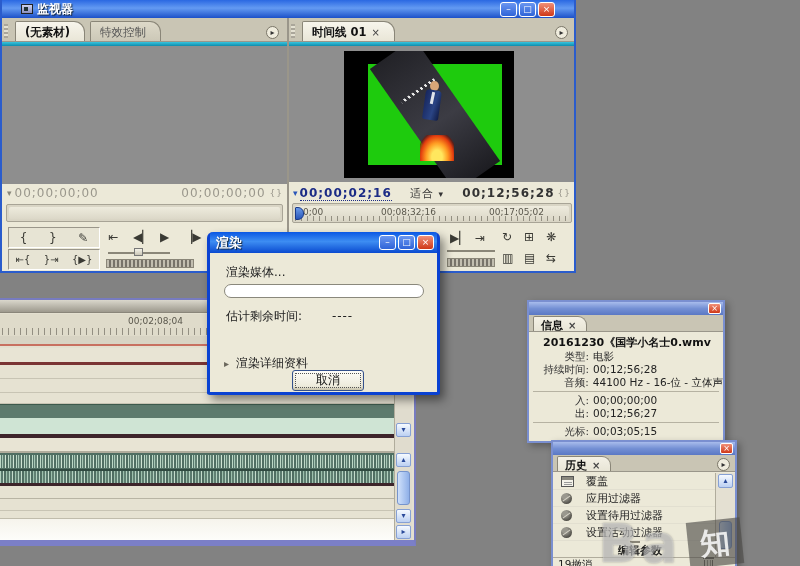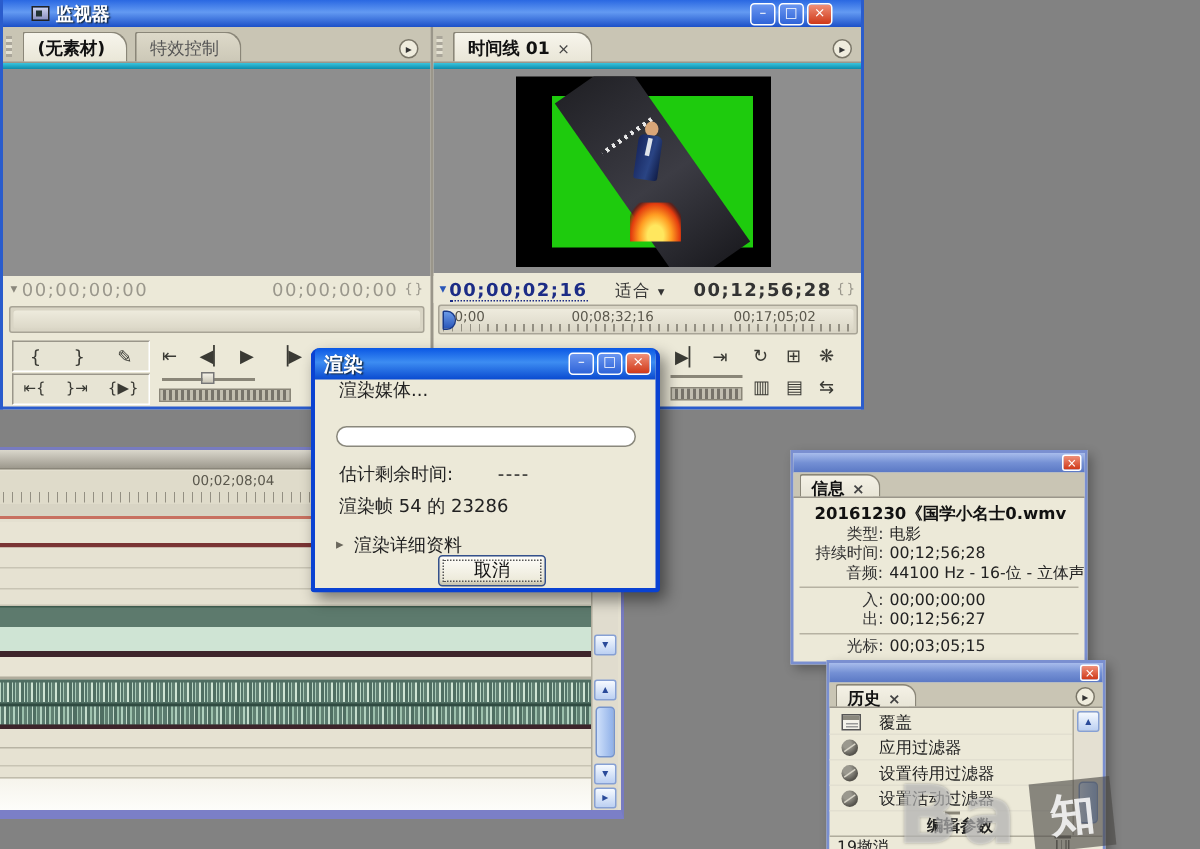--- a/index.html
+++ b/index.html
@@ -270,27 +270,26 @@
 
   <div class="dlg" id="renderdlg" style="left:207px;top:232px;width:233px;height:163px;">
     <div class="dlgtitle">
       <span class="ttl">渲染</span>
       <div class="winbtns">
         <div class="wbtn">–</div>
         <div class="wbtn">□</div>
         <div class="wbtn close">×</div>
       </div>
     </div>
-    <div style="position:absolute;left:16px;top:20px;font-size:12px;color:#222;">渲染媒体...</div>
+    <div style="position:absolute;left:16px;top:32px;font-size:12px;color:#222;">渲染媒体...</div>
     <div class="progress" style="left:14px;top:52px;width:200px;"></div>
     <div style="position:absolute;left:16px;top:76px;font-size:12px;color:#222;">
       <span>估计剩余时间:</span>
       <span style="margin-left:26px;letter-spacing:1px;">----</span>
     </div>
-    <div style="position:absolute;left:16px;top:97px;font-size:12px;color:#222;">渲染帧 54 的 23286</div>
     <div style="position:absolute;left:14px;top:123px;font-size:12px;color:#222;display:flex;align-items:center;gap:7px;">
       <span class="expand-tri">▸</span>
       <span>渲染详细资料</span>
     </div>
     <div class="xpbtn" style="left:82px;top:138px;width:72px;">取消</div>
   </div>
 
   <div class="win" id="infowin" style="left:527px;top:300px;width:198px;height:143px;border:2px solid #7a8fd0;box-shadow:3px 3px 7px rgba(0,0,0,0.3);">
     <div class="minibar">
       <div class="mbtn">×</div>

